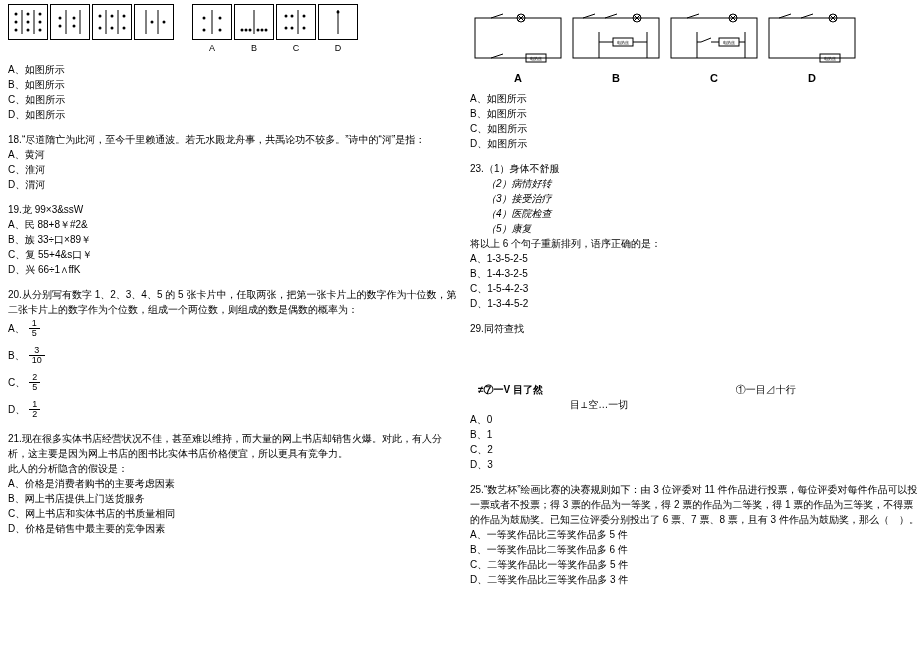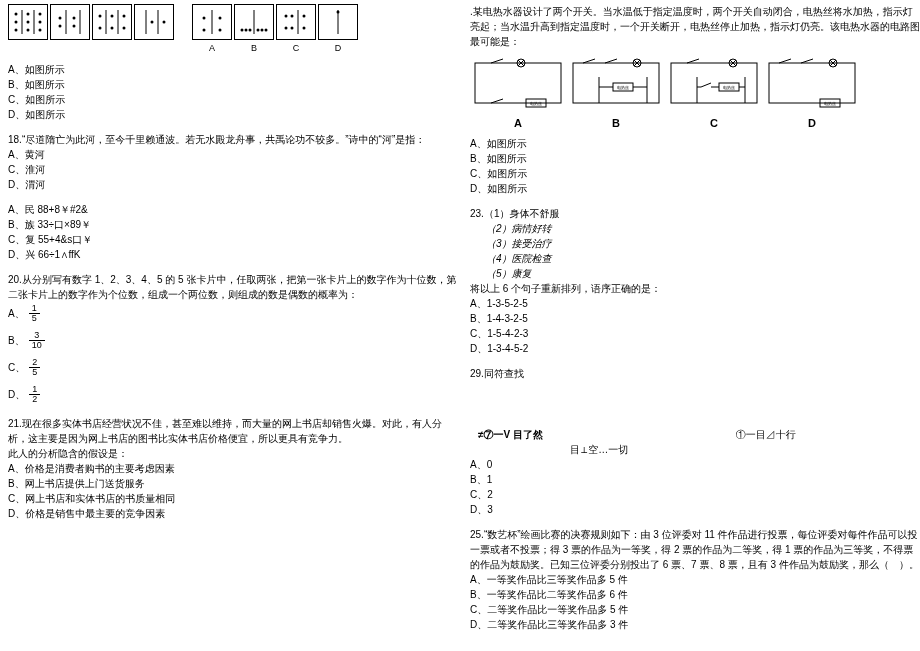--- a/index.html
+++ b/index.html
@@ -166,20 +166,21 @@
   </div>
 
   <div class="q">
     <span class="opt-line">18.“尽道隋亡为此河，至今千里赖通波。若无水殿龙舟事，共禹论功不较多。”诗中的“河”是指：</span>
     <span class="opt-line">A、黄河</span>
     <span class="opt-line">C、淮河</span>
     <span class="opt-line">D、渭河</span>
   </div>
 
   <div class="q">
+    <span class="opt-line">19.龙 99×3&amp;ssW</span>
     <span class="opt-line">A、民 88+8￥#2&amp;</span>
     <span class="opt-line">B、族 33÷口×89￥</span>
     <span class="opt-line">C、复 55+4&amp;s口￥</span>
     <span class="opt-line">D、兴 66÷1∧ffK</span>
   </div>
 
   <div class="q">
     <span class="opt-line">20.从分别写有数字 1、2、3、4、5 的 5 张卡片中，任取两张，把第一张卡片上的数字作为十位数，第二张卡片上的数字作为个位数，组成一个两位数，则组成的数是偶数的概率为：</span>
     <div class="opt-with-frac">
       <span>A、</span>
@@ -218,21 +219,20 @@
     <span class="opt-line">B、网上书店提供上门送货服务</span>
     <span class="opt-line">C、网上书店和实体书店的书质量相同</span>
     <span class="opt-line">D、价格是销售中最主要的竞争因素</span>
   </div>
 
 </div>
 
 <div class="col right">
 
   <div class="q">
-    <span class="opt-line">.某电热水器设计了两个开关。当水温低于指定温度时，两个开关自动闭合，电热丝将水加热，指示灯亮起；当水温升高到指定温度时，一个开关断开，电热丝停止加热，指示灯仍亮。该电热水器的电路图最可能是：</span>
     <div class="img-row" style="margin-top:6px;">
       <div class="cbox">
           <svg viewBox="0 0 94 52">
             <g fill="none" stroke="#000" stroke-width="1">
               <rect x="4" y="6" width="86" height="40"></rect>
               <line x1="20" y1="6" x2="32" y2="2"></line>
               <circle cx="50" cy="6" r="4"></circle>
               <line x1="47" y1="3" x2="53" y2="9"></line>
               <line x1="53" y1="3" x2="47" y2="9"></line>
               <line x1="20" y1="46" x2="32" y2="42"></line>

